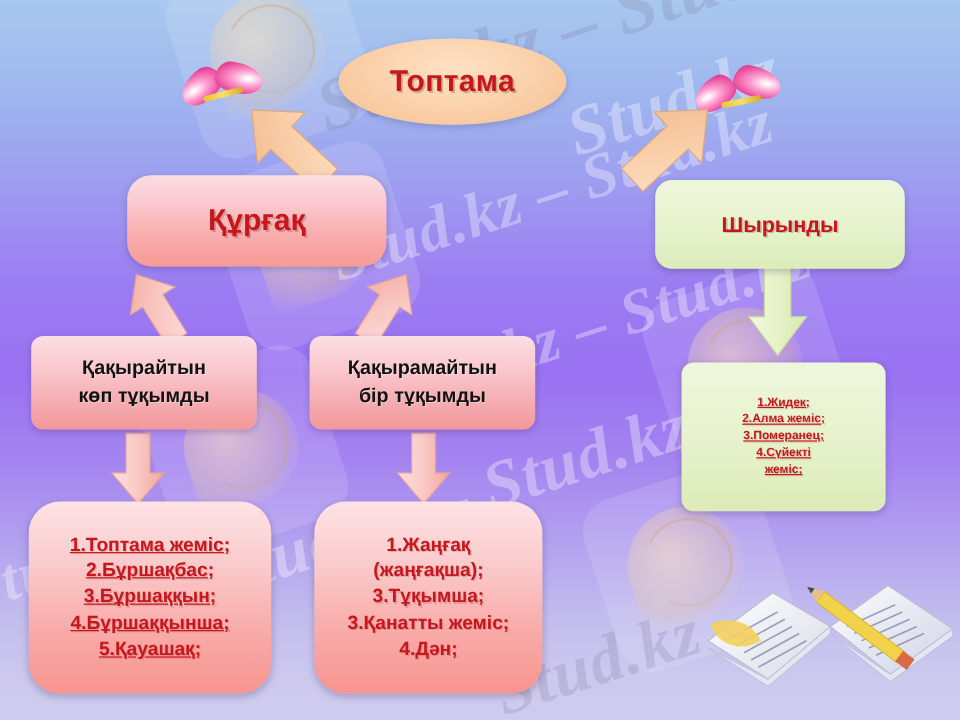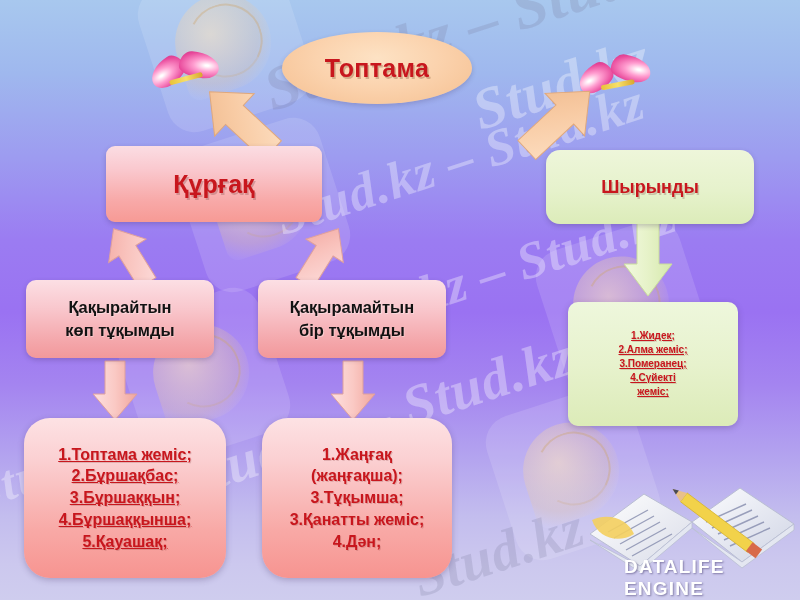--- a/index.html
+++ b/index.html
@@ -114,21 +114,21 @@
   }
   .node-root .label {
     color: #c8161d;
     font-weight: bold;
     font-size: 25px;
     text-shadow: 1.5px 1.5px 0 rgba(120,70,40,0.30);
     letter-spacing: 0.3px;
   }
 
   .node-pink {
-    border-radius: 9px;
+    border-radius: 20px;
     background: linear-gradient(180deg, #fbdde3 0%, #fac9cf 30%, #f8a9a8 72%, #f79a95 100%);
     box-shadow: 0 2px 5px rgba(60,40,90,0.25);
   }
   .node-pink .label {
     color: #c8161d;
     font-weight: bold;
     font-size: 25px;
     text-shadow: 1.5px 1.5px 0 rgba(120,60,60,0.28);
   }
 
@@ -416,18 +416,14 @@
 
       <g transform="rotate(37 130 55)">
         <rect x="86" y="48" width="84" height="11" fill="#f2d24a" stroke="#d8b52f" stroke-width="0.8"></rect>
         <rect x="168" y="48" width="12" height="11" fill="#d86a4a"></rect>
         <polygon points="86,48 72,53.5 86,59" fill="#e8c08a"></polygon>
         <polygon points="78,51 72,53.5 78,56" fill="#4a4a52"></polygon>
       </g>
     </svg>
   </div>
 
-  <div class="brand" style="left:624px; top:556px; width:176px;">
-    <span class="brand-main">DATALIFE ENGINE</span>
-
-  </div>
 
 </div>
 
 </body></html>

